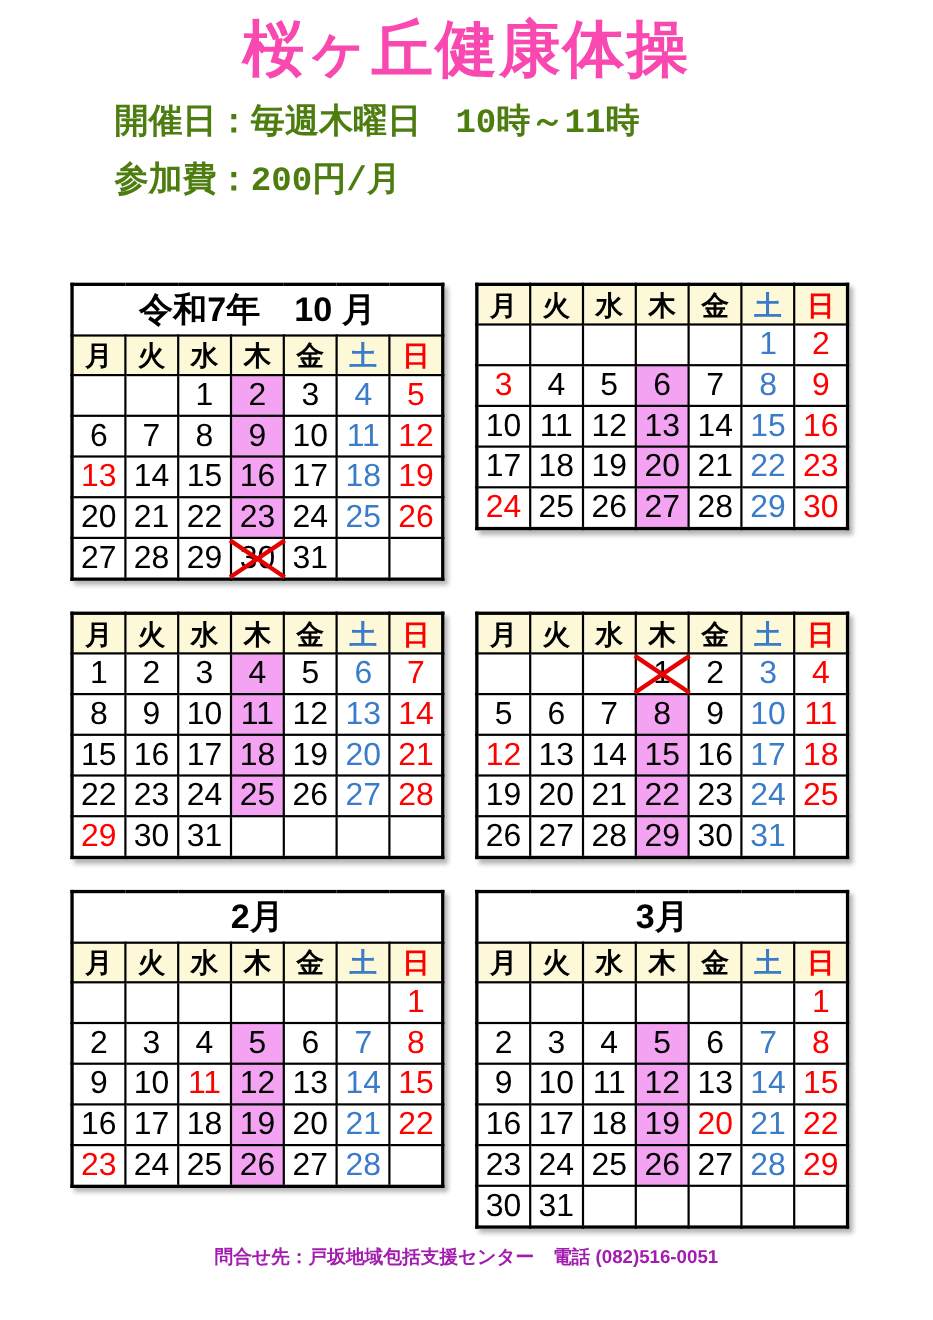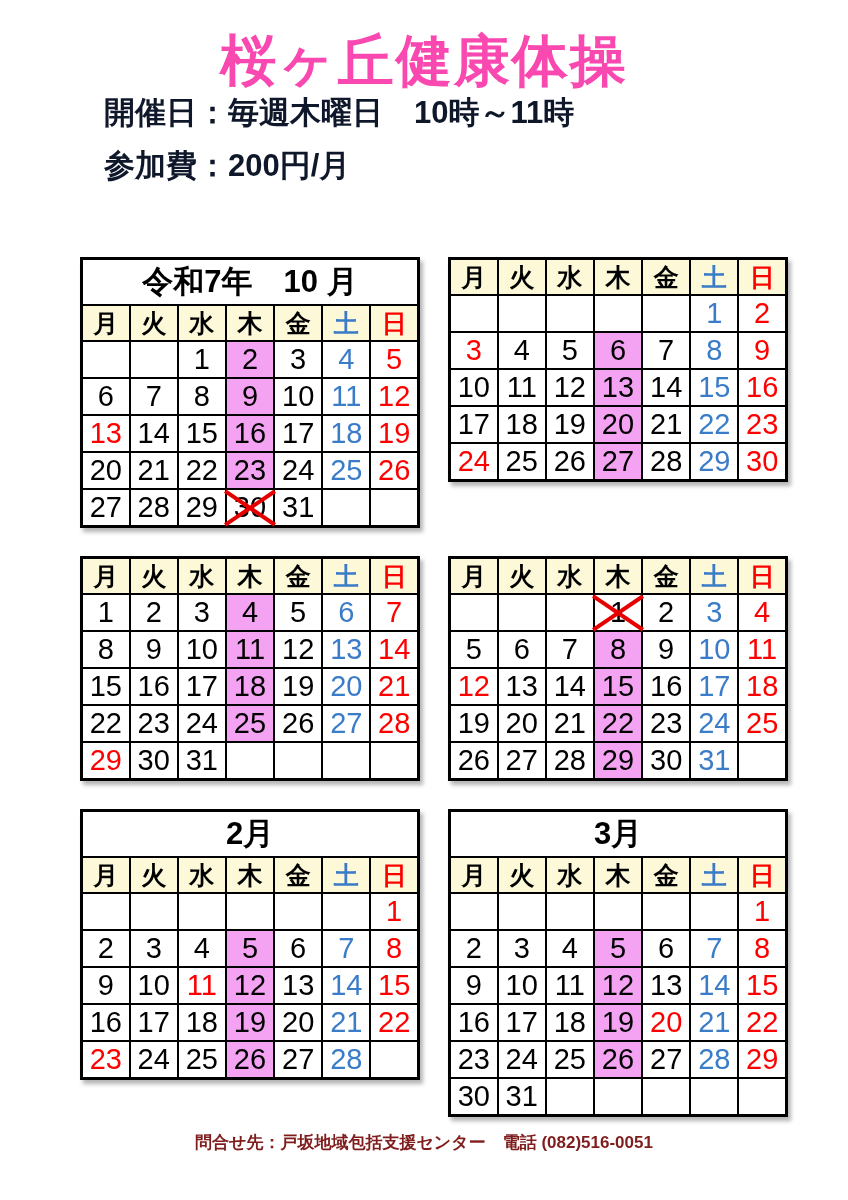--- a/index.html
+++ b/index.html
@@ -12,47 +12,48 @@
     overflow: hidden;
   }
   .page {
     position: relative;
     width: 848px;
     height: 1200px;
     background: #fff;
   }
   .title {
     position: absolute;
-    top: 24px;
+    top: 8px;
     left: 0;
     width: 100%;
     margin: 0;
     text-align: center;
     font-size: 56px;
     font-weight: bold;
     letter-spacing: 2px;
     color: var(--title-pink, #F948B0);
   }
   .info {
     position: absolute;
     top: 97px;
     left: 104px;
-    color: #0f172a;
+    color: #4d7c0f;
     font-weight: bold;
+    font-family: Liberation Mono, monospace;
   }
   .info-line {
     font-size: 31px;
     line-height: 32px;
   }
   .info-line.l1 { margin-bottom: 21px; }
   .info-line.l2 { margin-bottom: 12px; }
   .cal-grid {
     position: absolute;
     top: 257px;
-    left: 80px;
+    left: 64px;
     display: grid;
     grid-template-columns: 340px 340px;
     column-gap: 29px;
     row-gap: 32px;
     align-items: start;
     gap: 28px;
   }
   table.cal {
     width: 340px;
     border-collapse: collapse;
@@ -106,21 +107,21 @@
   td.xmark::before { transform: rotate(34deg); }
   td.xmark::after  { transform: rotate(-34deg); }
   .footer {
     position: absolute;
     top: 1131px;
     left: 0;
     width: 100%;
     text-align: center;
     font-size: 17px;
     font-weight: bold;
-    color: #7f1d1d;
+    color: #a21caf;
   }
 </style>
 </head>
 <body>
 
 <div class="page">
   <h1 class="title">桜ヶ丘健康体操</h1>
 
   <div class="info">
     <div class="info-line l1">開催日：毎週木曜日　10時～11時</div>

